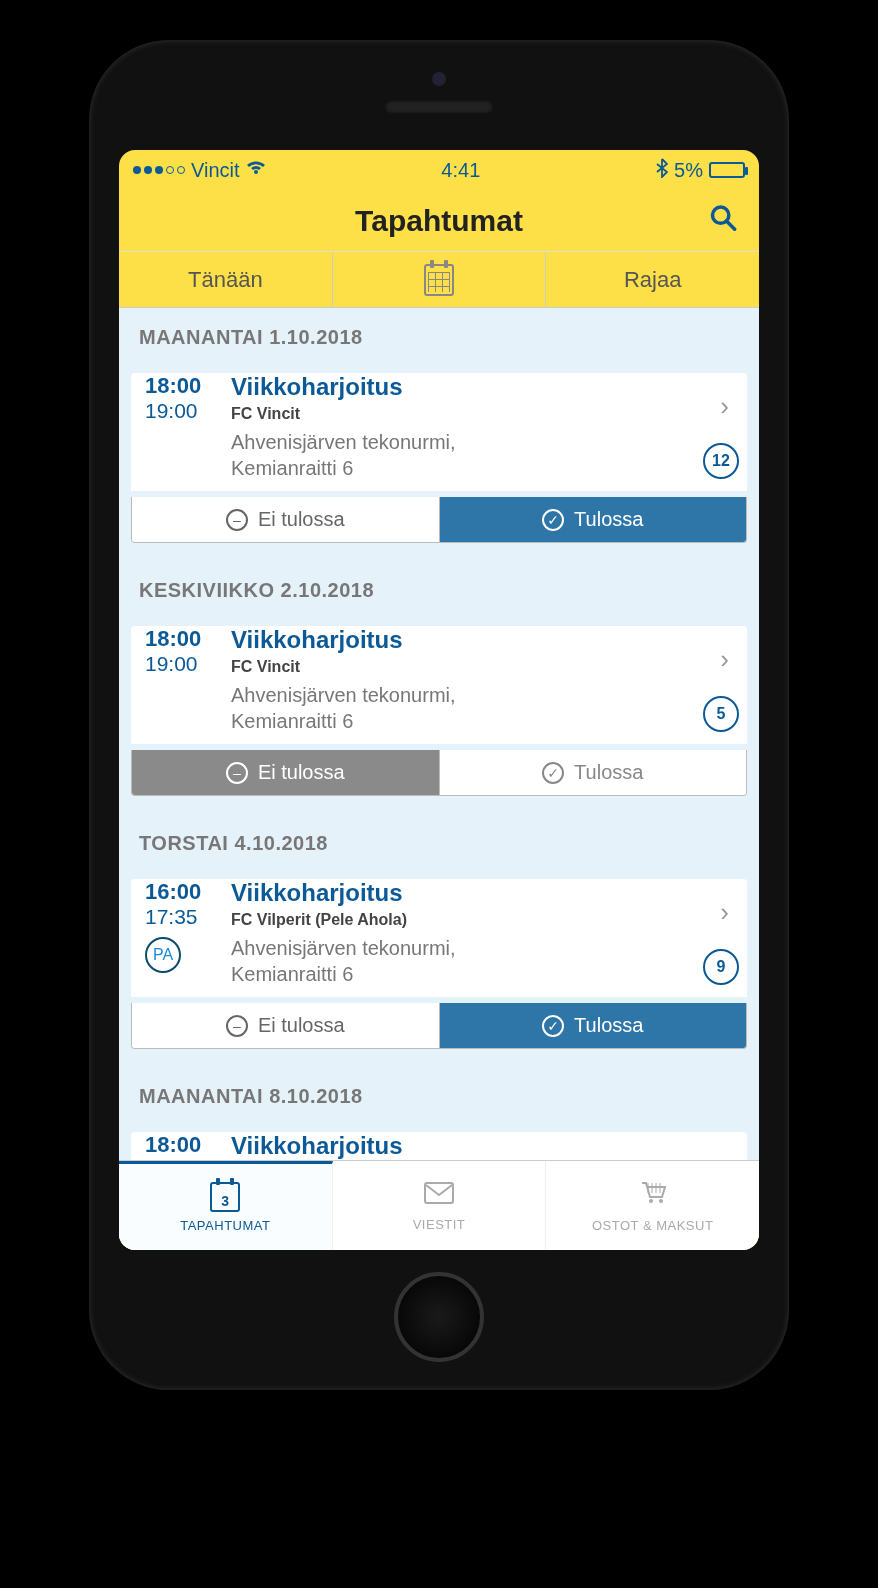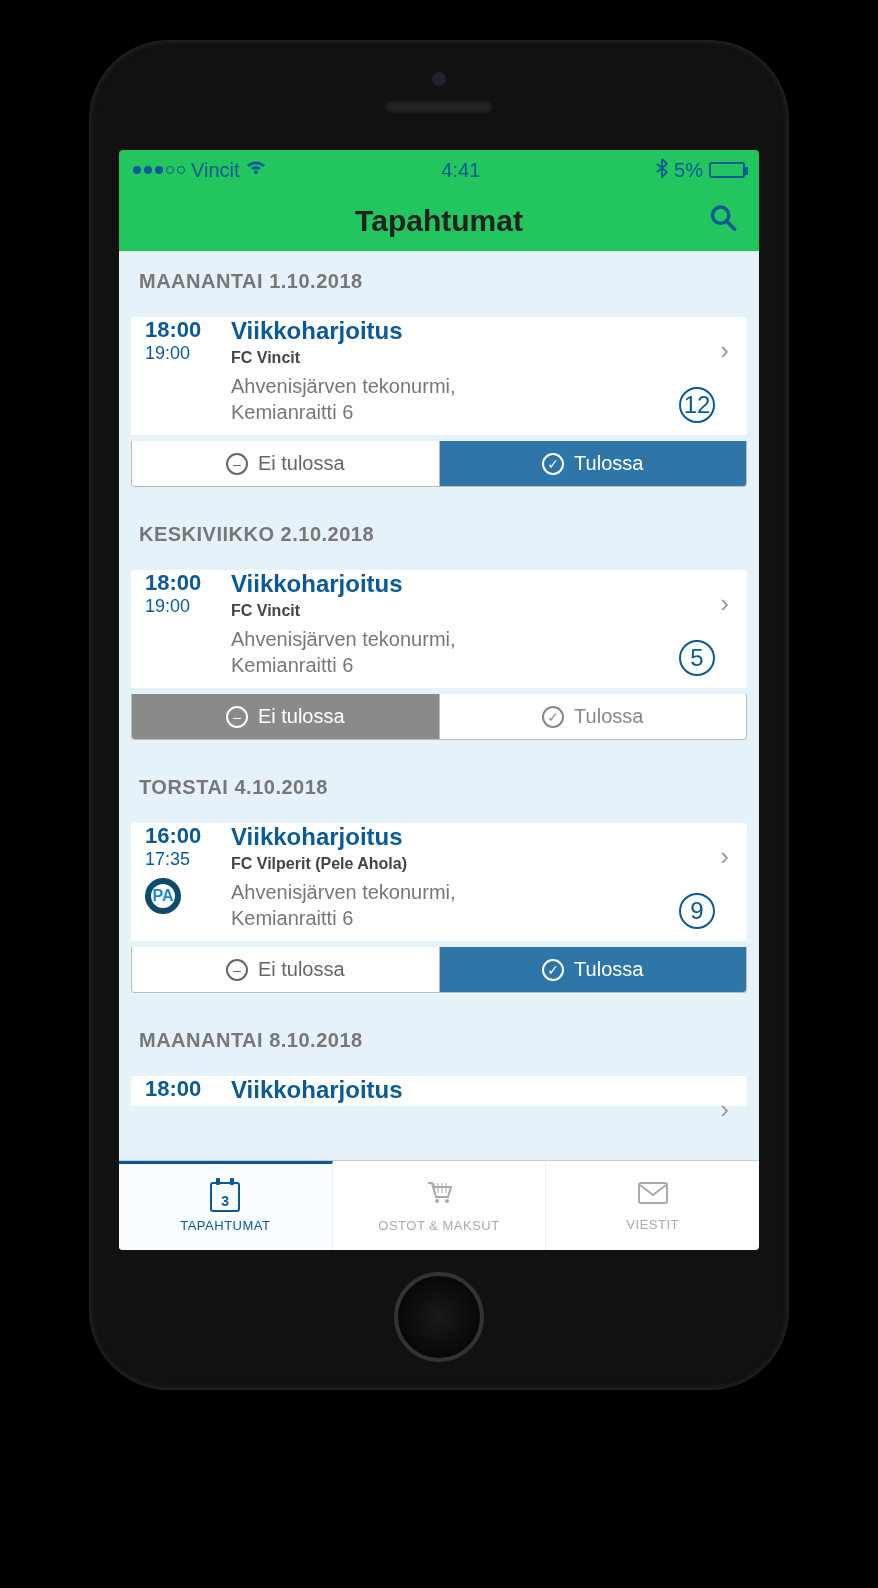--- a/index.html
+++ b/index.html
@@ -28,24 +28,24 @@
   .camera {
     width: 14px; height: 14px; background: #223; border-radius: 50%;
     position: absolute; top: 32px; left: 50%; transform: translateX(-50%);
   }
   .homebtn {
     width: 90px; height: 90px; border: 4px solid #333; border-radius: 50%;
     position: absolute; bottom: 28px; left: 50%; transform: translateX(-50%);
     background: radial-gradient(#1a1a1a,#000);
   }
   .screen {
-    background: #22c55e;
+    background: #fde047;
     width: 100%;
     height: 1100px;
-    border-radius: 4px;
+    border-radius: 16px;
     overflow: hidden;
     display: flex;
     flex-direction: column;
   }
   
   .statusbar {
     height: 40px;
     display: flex;
     align-items: center;
     justify-content: space-between;
@@ -109,38 +109,38 @@
     padding: 18px 20px 24px 20px;
     font-size: 20px; font-weight:700; color:#777; letter-spacing:0.5px;
   }
   .card {
     background:#fff; margin: 0 12px 6px 12px; border-radius:4px 4px 0 0;
     padding: 0 14px 10px 14px; position:relative;
   }
   .card-row { display:flex; gap:14px; }
   .timecol { width:72px; text-align:left; }
   .time-start { font-size:22px; font-weight:700; color:#0b5a97; }
-  .time-end { font-size:18px; color:#0b5a97; }
+  .time-end { font-size:21px; color:#0b5a97; }
   .avatar {
-    width:36px; height:36px; border:6px solid #0c4a6e; border-radius:50%;
+    width:36px; height:36px; border:2px solid #0c4a6e; border-radius:50%;
     display:flex; align-items:center; justify-content:center;
-    color:#1b8ad6; font-size:16px; font-weight:700; margin-top:8px;
+    color:#1b8ad6; font-size:16px; font-weight:400; margin-top:8px;
   }
   .maincol { flex:1; }
   .ev-title { font-size:24px; font-weight:700; color:#0b5a97; }
   .ev-team  { font-size:16px; font-weight:700; color:#444; margin-top:4px; }
   .ev-loc   { font-size:20px; color:#777; margin-top:6px; line-height:1.3; }
   .chev {
     position:absolute; right:18px; top:18px; color:#999; font-size:26px;
   }
   .count {
-    position:absolute; right:32px; bottom:12px;
+    position:absolute; right:8px; bottom:12px;
     width:36px; height:36px; border:2.5px solid #0b5a97; border-radius:50%;
     display:flex; align-items:center; justify-content:center;
-    color:#0b5a97; font-size:24px; font-weight:400;
+    color:#0b5a97; font-size:16px; font-weight:700;
   }
   .rsvp {
     display:flex; margin: 0 12px 18px 12px; height:46px;
     border:1px solid #bbb; border-top:none; border-radius:0 0 4px 4px;
     overflow:hidden;
   }
   .rsvp > div {
     flex:1; display:flex; align-items:center; justify-content:center;
     gap:10px; font-size:20px; cursor:pointer;
   }
@@ -215,20 +215,29 @@
     <div class="header">
       <div class="header-title">Tapahtumat</div>
       <div class="search-icon">
         <svg width="28" height="28" viewBox="0 0 24 24">
             <circle cx="10" cy="10" r="7" fill="none" stroke="#0b5a97" stroke-width="3"></circle>
             <line x1="15" y1="15" x2="22" y2="22" stroke="#0b5a97" stroke-width="3" stroke-linecap="round"></line>
           </svg>
       </div>
     </div>
 
+    <div class="filters">
+      <div>Tänään</div>
+      <div>
+        <span class="cal-little">
+            <span class="grid"></span>
+          </span>
+      </div>
+      <div>Rajaa</div>
+    </div>
 
     <div class="list">
 
       <div class="day-header">MAANANTAI 1.10.2018</div>
       <div class="card">
         <div class="card-row">
           <div class="timecol">
             <div class="time-start">18:00</div>
             <div class="time-end">19:00</div>
           </div>
@@ -331,39 +340,39 @@
       </div>
 
     </div>
 
     <div class="tabbar">
       <div class="active">
         <span class="tab-cal">
             <span>3</span>
           </span>
         <span>TAPAHTUMAT</span>
+      </div>
+      <div>
+        <span class="tabicon">
+          <svg width="30" height="22" viewBox="0 0 30 22">
+              <rect x="1" y="1" width="28" height="20" rx="2" fill="none" stroke="#aaa" stroke-width="2"></rect>
+              <path d="M2 3l13 10L28 3" fill="none" stroke="#aaa" stroke-width="2"></path>
+            </svg>
+        </span>
+        <span>VIESTIT</span>
       </div>
       <div>
         <span class="tabicon">
           <svg width="30" height="26" viewBox="0 0 30 26">
               <path d="M4 4h4l4 14h12l3-10H10" fill="none" stroke="#aaa" stroke-width="2"></path>
               <circle cx="13" cy="22" r="2" fill="#aaa"></circle>
               <circle cx="23" cy="22" r="2" fill="#aaa"></circle>
               <path d="M10 4v10M14 4v10M18 4v10M22 4v10" stroke="#aaa" stroke-width="1"></path>
             </svg>
         </span>
         <span>OSTOT &amp; MAKSUT</span>
       </div>
-      <div>
-        <span class="tabicon">
-          <svg width="30" height="22" viewBox="0 0 30 22">
-              <rect x="1" y="1" width="28" height="20" rx="2" fill="none" stroke="#aaa" stroke-width="2"></rect>
-              <path d="M2 3l13 10L28 3" fill="none" stroke="#aaa" stroke-width="2"></path>
-            </svg>
-        </span>
-        <span>VIESTIT</span>
-      </div>
     </div>
 
   </div>
 
   <div class="homebtn"></div>
 </div>
 
 </body></html>

